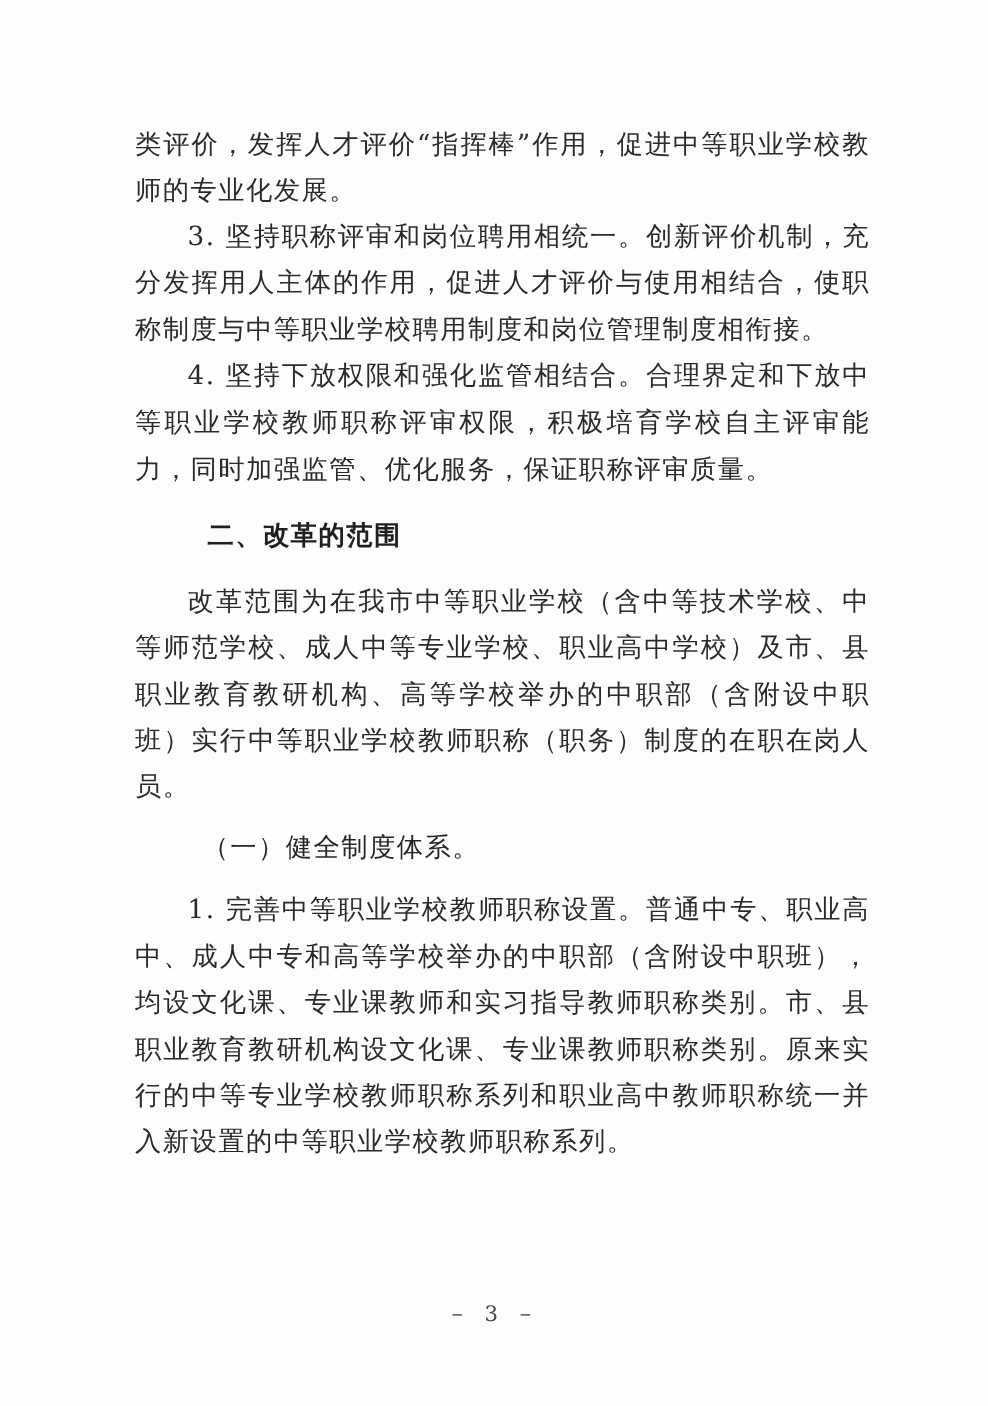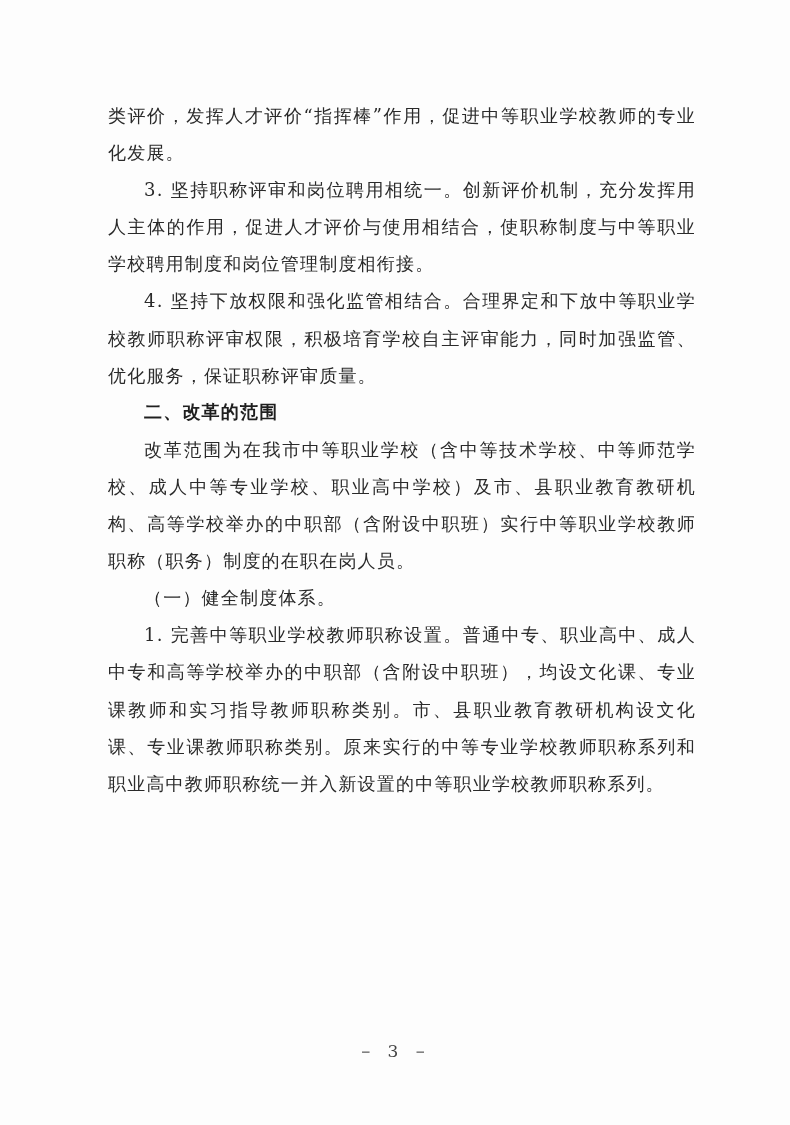--- a/index.html
+++ b/index.html
@@ -14,41 +14,41 @@
       overflow: hidden;
       background: #fdfdfd;
     }
     .page {
       position: absolute;
       left: 108px;
       top: 97px;
       width: 588px;
       color: #2a2a2a;
       font-family: "DejaVu Serif", "Liberation Serif", serif;
-      font-size: 18px;
+      font-size: 21px;
       line-height: 37.1px;
       letter-spacing: 1.2px;
     }
     .para {
       margin: 0;
       text-align: justify;
       text-justify: inter-character;
     }
     .indent {
       text-indent: 2em;
     }
     .heading {
-      margin: 0;
+      margin: 16px;
       text-indent: 2em;
-      font-family: Liberation Serif, serif;
+      font-family: Liberation Sans, sans-serif;
       font-weight: bold;
       color: #1f1f1f;
     }
     .subheading {
-      margin: 0;
+      margin: 12px;
       text-indent: 2em;
       font-family: "DejaVu Sans", "Liberation Sans", sans-serif;
       color: #262626;
     }
     .page-number {
       position: absolute;
       left: 0;
       width: 790px;
       top: 1040px;
       text-align: center;

